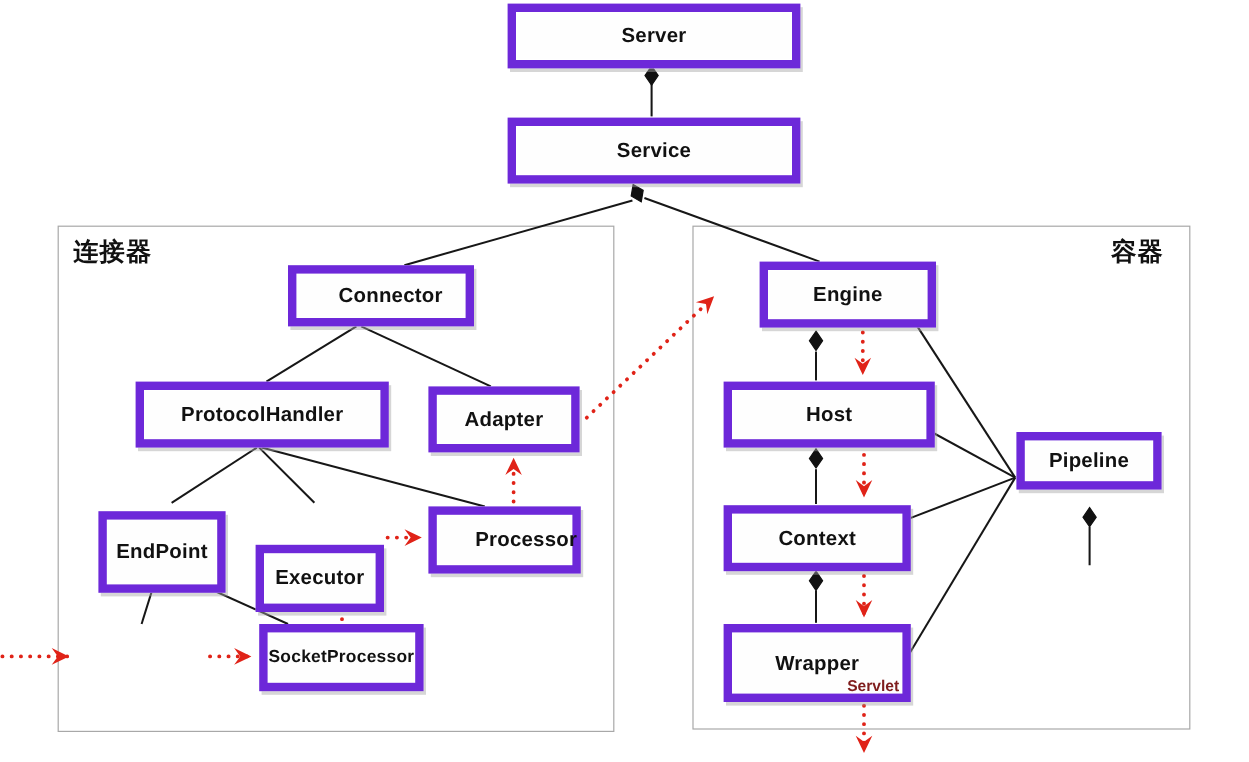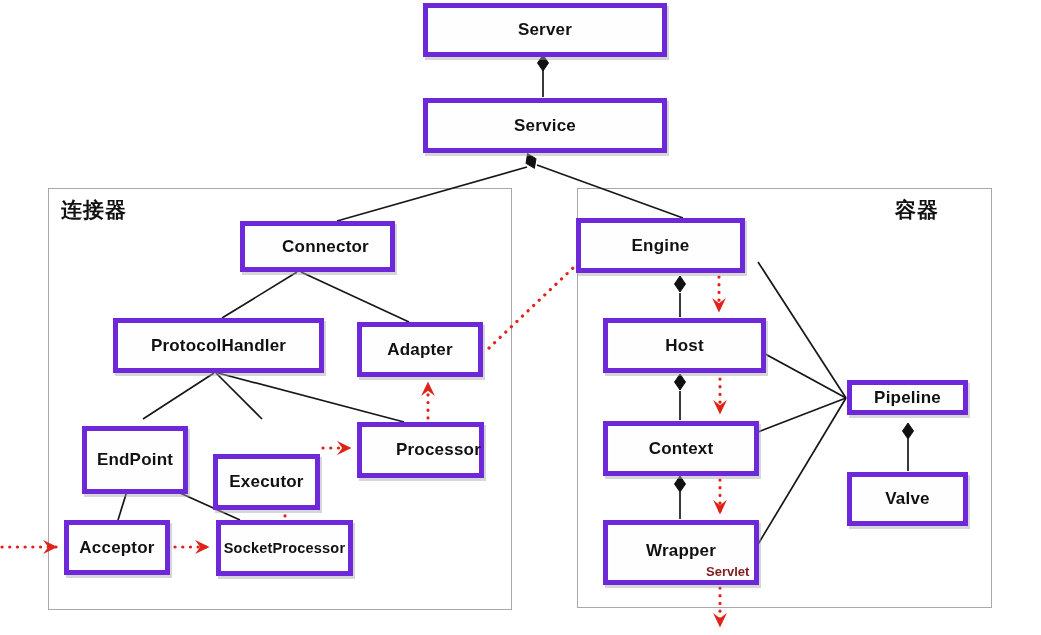--- a/index.html
+++ b/index.html
@@ -11,40 +11,40 @@
     position:absolute;border:1.5px solid #a8a8a8;background:#ffffff;z-index:1;box-sizing:border-box;
   }
   .region-label{
     position:absolute;font-size:21px;font-weight:bold;color:#111;z-index:4;letter-spacing:1px;
   }
   #edge-svg{position:absolute;left:0;top:0;z-index:2;pointer-events:none;}
   .edge-association,.edge-composition{stroke:#171717;stroke-width:1.7;fill:none;}
   .edge-flow{stroke:#e02318;stroke-width:3.2;stroke-dasharray:0.1 7.6;stroke-linecap:round;fill:none;}
   .diamond{fill:#111;stroke:#111;}
   .node{
-    position:absolute;background:#fefefe;border:5px solid #6d28d9;box-sizing:border-box;
+    position:absolute;background:#fefefe;border:7px solid #6d28d9;box-sizing:border-box;
     box-shadow:2px 3px 0 rgba(165,165,165,0.45), inset 0 0 0 1px rgba(255,255,255,0.6);
     display:flex;align-items:center;justify-content:center;
     font-size:17px;font-weight:bold;z-index:3;letter-spacing:0.2px;
   }
   .node.small{font-size:14.5px;align-items:center;}
   .sub-label{
     position:absolute;z-index:4;font-size:13px;font-weight:600;color:#7f1d1d;
   }
 </style>
 </head>
 <body>
 
 <div id="canvas">
 
   <div class="region" style="left:48px;top:188px;width:464px;height:422px;"></div>
   <div class="region" style="left:577px;top:188px;width:415px;height:420px;"></div>
 
   <span class="region-label" style="left:61px;top:196px;">连接器</span>
-  <span class="region-label" style="left:895px;top:196px;">容器</span>
+  <span class="region-label" style="left:926px;top:196px;">容器</span>
 
   <svg id="edge-svg" width="1041" height="635">
     <defs>
       <marker id="red-arrow" markerUnits="userSpaceOnUse" markerWidth="17" markerHeight="15" viewBox="0 0 10 10" refX="9" refY="5" orient="auto">
         <path d="M0.4,0.4 L10,5 L0.4,9.6 L3.8,5 Z" fill="#e02318"></path>
       </marker>
     </defs>
   <line x1="543" y1="70" x2="543" y2="97" class="edge-composition"></line>
       <polygon points="0,-8 5.5,0 0,8 -5.5,0" transform="translate(543,63) rotate(0)" class="diamond"></polygon>
       <line x1="527" y1="167" x2="337" y2="221" class="edge-composition"></line>
@@ -98,39 +98,33 @@
   </div>
   <div class="node" style="left:82px;top:426px;width:106px;height:68px;">
     <span>EndPoint</span>
   </div>
   <div class="node" style="left:213px;top:419px;width:107px;height:56px;margin-top:35px;">
     <span>Executor</span>
   </div>
   <div class="node" style="left:357px;top:422px;width:127px;height:56px;padding-left:36px;">
     <span>Processor</span>
   </div>
-  <div class="node" style="left:64px;top:520px;width:106px;height:55px;">
-    <span>Acceptor</span>
-  </div>
   <div class="node small" style="left:216px;top:520px;width:137px;height:56px;">
     <span>SocketProcessor</span>
   </div>
-  <div class="node" style="left:576px;top:218px;width:169px;height:55px;">
+  <div class="node" style="left:633px;top:218px;width:147px;height:55px;">
     <span>Engine</span>
   </div>
-  <div class="node" style="left:603px;top:318px;width:163px;height:55px;">
+  <div class="node" style="left:603px;top:318px;width:176px;height:55px;">
     <span>Host</span>
   </div>
   <div class="node" style="left:603px;top:520px;width:156px;height:65px;align-items:flex-start;padding-top:16px;">
     <span>Wrapper</span>
   </div>
   <div class="node" style="left:603px;top:421px;width:156px;height:55px;">
     <span>Context</span>
   </div>
   <span class="sub-label" style="left:706px;top:564px;">Servlet</span>
-  <div class="node" style="left:847px;top:380px;width:121px;height:35px;">
+  <div class="node" style="left:847px;top:360px;width:121px;height:48px;">
     <span>Pipeline</span>
-  </div>
-  <div class="node" style="left:847px;top:472px;width:121px;height:54px;">
-    <span>Valve</span>
   </div>
 
 </div>
 
 </body></html>

